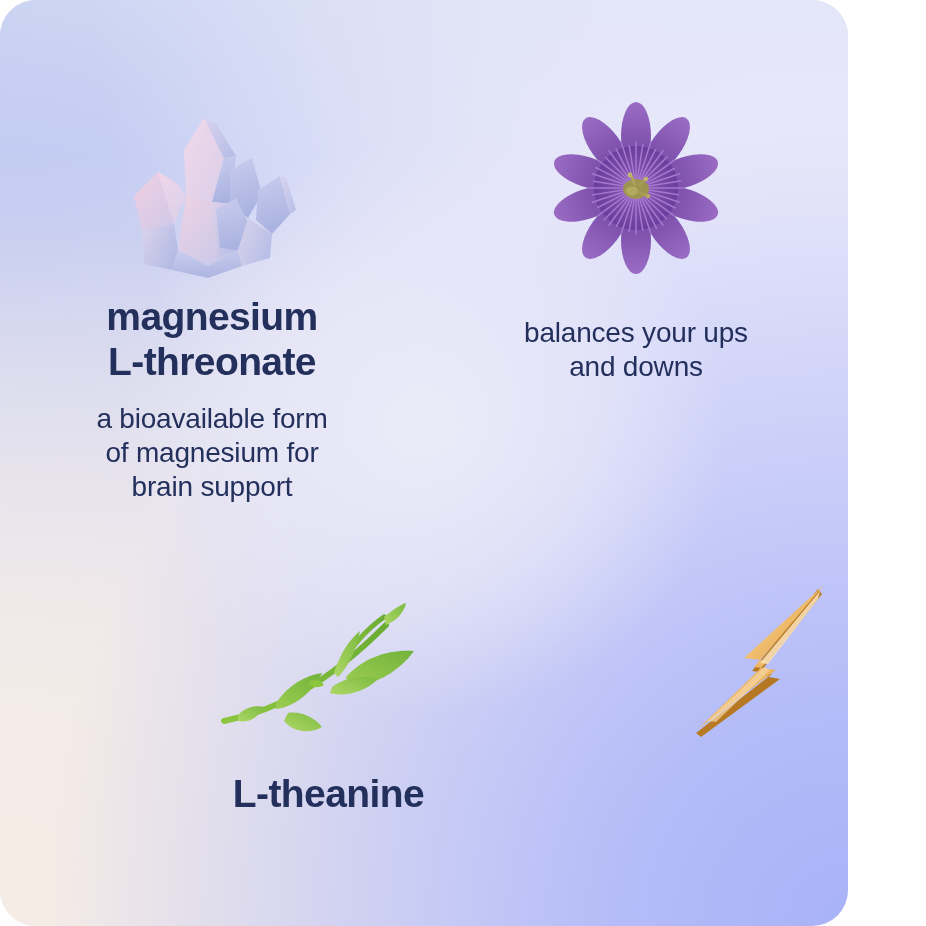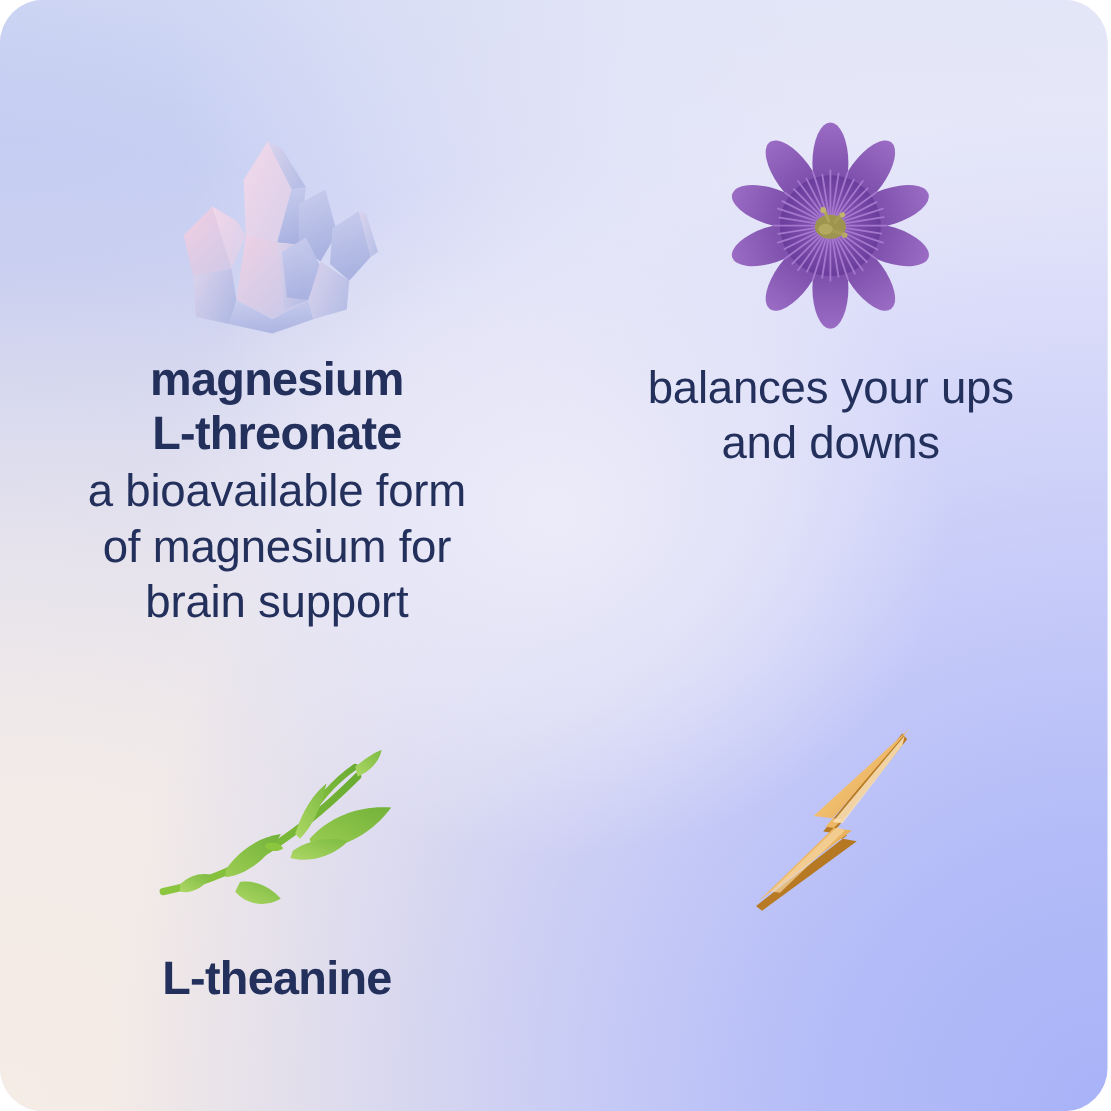--- a/index.html
+++ b/index.html
@@ -1,21 +1,21 @@
 <!DOCTYPE html>
 <html><head>
 <meta charset="utf-8">
 <style>
   html,body{margin:0;padding:0;background:#ffffff;}
   body{width:926px;height:926px;overflow:hidden;
        font-family:"Liberation Sans", sans-serif;}
 
   
   #card{
-    position:relative;width:923px;height:926px;box-sizing:border-box;
+    position:relative;width:848px;height:926px;box-sizing:border-box;
     border-radius:36px;overflow:hidden;background:#e7e6f7;
   }
   .mesh{position:absolute;inset:0;}
   .m-tl{background:radial-gradient(circle at 0% 0%, #b6c1f0 0%, #bfc8f2 16%, rgba(205,212,244,0) 58%);}
   .m-tr{background:radial-gradient(circle at 100% 0%, #eae9fb 0%, #e9e8fa 20%, rgba(233,232,250,0) 60%);}
   .m-bl{background:radial-gradient(circle at 0% 100%, #f6ece6 0%, #f3ebe7 18%, rgba(240,235,236,0) 62%);}
   .m-br{background:radial-gradient(circle at 100% 100%, #a8b2f7 0%, #b4bcf8 18%, rgba(200,205,250,0) 64%);}
   .m-c {background:radial-gradient(ellipse 46% 40% at 50% 46%, #ecebf9 0%, rgba(236,235,249,0.55) 45%, rgba(236,235,249,0) 78%);}
   .m-edge{background:linear-gradient(180deg, rgba(222,228,245,.55) 0%, rgba(255,255,255,0) 26%);}
 
@@ -25,36 +25,36 @@
     grid-template-columns:1fr 1fr;grid-template-rows:1fr 1fr;
   }
   .cell{position:relative;display:flex;flex-direction:column;align-items:center;}
   .art{position:relative;display:flex;align-items:flex-end;justify-content:center;}
   .txt{text-align:center;color:#23305c;}
   .title{
     font-weight:700;font-size:39px;line-height:1.16;letter-spacing:-0.6px;
     color:#23305c;white-space:pre-line;
   }
   .sub{
-    font-weight:400;font-size:38px;line-height:1.20;letter-spacing:-0.2px;
-    color:#23305c;white-space:pre-line;margin-top:4px;
+    font-weight:400;font-size:28px;line-height:1.20;letter-spacing:-0.2px;
+    color:#23305c;white-space:pre-line;margin-top:18px;
   }
 
   
   .c-mag .art{height:190px;padding-top:0;}
   .c-mag .txt{margin-top:16px;}
   .c-pf  .art{height:190px;}
   .c-pf  .txt{margin-top:20px;}
   .c-lt  .art{height:170px;}
   .c-lt  .txt{margin-top:26px;}
   .c-el  .art{height:170px;}
   .c-el  .txt{margin-top:26px;}
 
   .cell.top{padding-top:88px;}
-  .cell.bot{padding-top:72px;}
+  .cell.bot{padding-top:72px;align-items:flex-end;}
 
   svg{display:block;overflow:visible;}
 </style>
 </head>
 <body>
 
 <div id="card">
 
   <div class="mesh m-tl"></div>
   <div class="mesh m-tr"></div>

